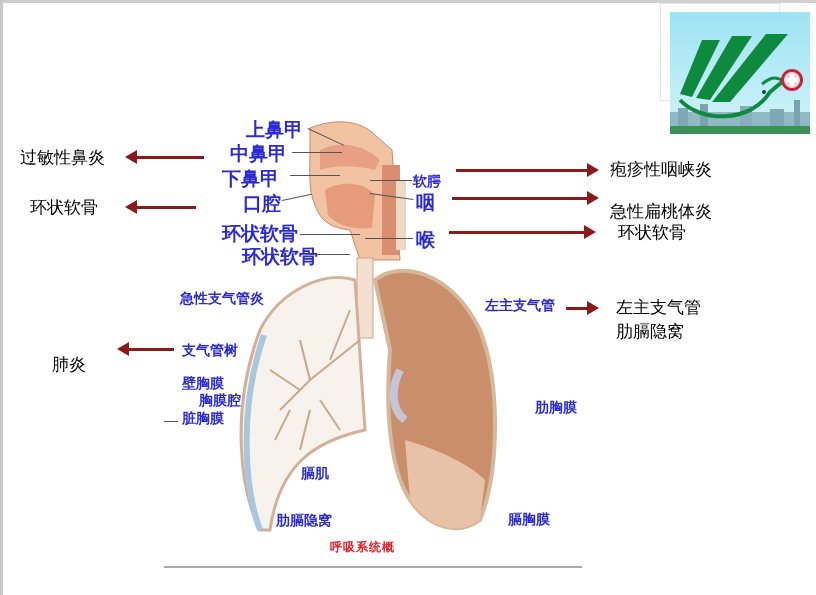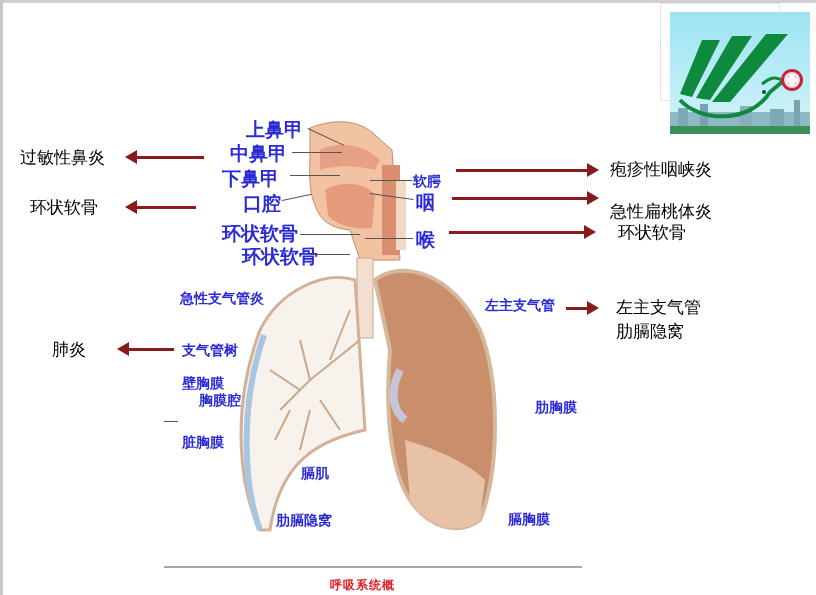--- a/index.html
+++ b/index.html
@@ -30,21 +30,21 @@
 
   .anat-label {
     position:absolute; color:#2b2bd6; font-weight:bold; white-space:nowrap;
     font-family:"DejaVu Sans", sans-serif;
   }
   .anat-label.big { font-size:19px; }
   .anat-label.small { font-size:14px; }
   .leader { position:absolute; height:1px; background:#555; transform-origin:0 0; }
 
   .caption {
-    position:absolute; left:330px; top:577px; color:#e8202a; font-size:12px; font-weight:bold;
+    position:absolute; left:330px; top:539px; color:#e8202a; font-size:12px; font-weight:bold;
     letter-spacing:1px;
   }
   .caption-rule { position:absolute; left:164px; top:566px; width:418px; height:2px; background:#a9a9a9; }
 
   .logo {
     position:absolute; left:670px; top:12px; width:140px; height:122px;
     background:linear-gradient(#9ee3f3 0%, #bfeef8 65%, #d8f2f4 100%);
     overflow:hidden;
   }
   .logo-card { position:absolute; left:660px; top:3px; width:118px; height:96px; background:#fff; border:1px solid #e5e5e5; }
@@ -126,35 +126,35 @@
 <div class="leader" style="left:300px;top:234px;width:60px"></div>
 <div class="leader" style="left:310px;top:254px;width:40px"></div>
 <div class="leader" style="left:370px;top:180px;width:42px"></div>
 <div class="leader" style="left:370px;top:193px;width:44px;transform:rotate(8deg)"></div>
 <div class="leader" style="left:365px;top:238px;width:48px"></div>
 
 <div class="anat-label small" style="left:180px;top:290px">急性支气管炎</div>
 <div class="anat-label small" style="left:182px;top:342px">支气管树</div>
 <div class="anat-label small" style="left:182px;top:375px">壁胸膜</div>
 <div class="anat-label small" style="left:199px;top:392px">胸膜腔</div>
-<div class="anat-label small" style="left:182px;top:434px">脏胸膜</div>
+<div class="anat-label small" style="left:182px;top:410px">脏胸膜</div>
 <div class="anat-label small" style="left:301px;top:465px">膈肌</div>
 <div class="anat-label small" style="left:276px;top:512px">肋膈隐窝</div>
 <div class="anat-label small" style="left:485px;top:297px">左主支气管</div>
 <div class="anat-label small" style="left:535px;top:399px">肋胸膜</div>
 <div class="anat-label small" style="left:508px;top:511px">膈胸膜</div>
 <div class="leader" style="left:164px;top:421px;width:14px"></div>
 
 <div class="disease" style="left:20px;top:147px">过敏性鼻炎</div>
 <div class="arrow left" style="left:128px;top:156px;width:76px"></div>
 
 <div class="disease" style="left:30px;top:197px">环状软骨</div>
 <div class="arrow left" style="left:128px;top:206px;width:68px"></div>
 
-<div class="disease" style="left:52px;top:339px">肺炎</div>
+<div class="disease" style="left:52px;top:354px">肺炎</div>
 <div class="arrow left" style="left:120px;top:348px;width:54px"></div>
 
 <div class="arrow right" style="left:456px;top:169px;width:140px"></div>
 <div class="disease" style="left:610px;top:159px">疱疹性咽峡炎</div>
 
 <div class="arrow right" style="left:452px;top:197px;width:144px"></div>
 <div class="disease" style="left:610px;top:201px">急性扁桃体炎</div>
 
 <div class="arrow right" style="left:449px;top:231px;width:144px"></div>
 <div class="disease" style="left:618px;top:222px">环状软骨</div>

